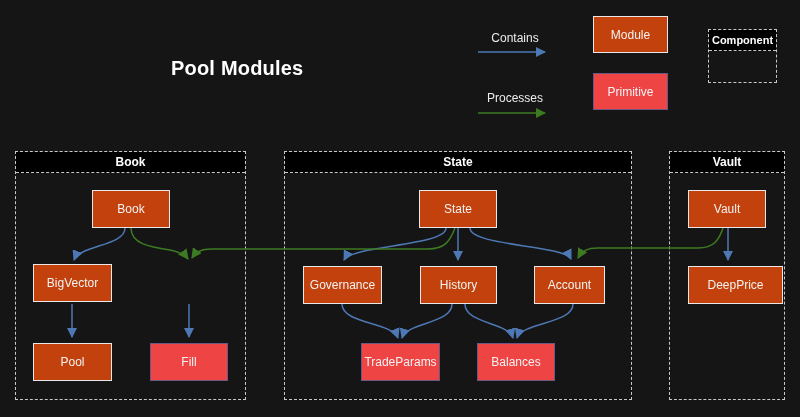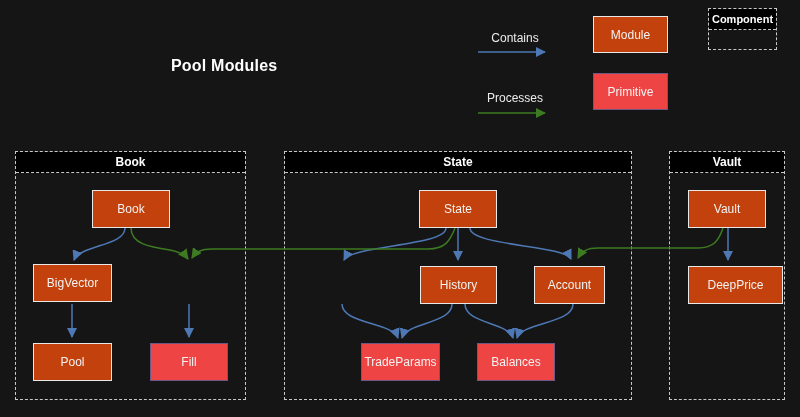--- a/index.html
+++ b/index.html
@@ -3,21 +3,21 @@
 <meta charset="utf-8">
 <style>
   html,body{margin:0;padding:0;background:#151515;}
   .stage{
     position:relative;width:800px;height:417px;background:#151515;
     font-family:"Liberation Sans",sans-serif;overflow:hidden;
   }
   .stage *{box-sizing:border-box;}
   .title{
     position:absolute;left:171px;top:57px;color:#ffffff;
-    font-size:16px;font-weight:bold;letter-spacing:.2px;white-space:nowrap;
+    font-size:20px;font-weight:bold;letter-spacing:.2px;white-space:nowrap;
   }
   .legend-label{
     position:absolute;color:#ececec;font-size:12px;text-align:center;white-space:nowrap;
   }
   .cluster{
     position:absolute;border:1.5px dashed #c9c9c9;background:transparent;
   }
   .cluster-header{
     position:absolute;top:0;left:0;right:0;height:21px;background:#000000;
     border-bottom:1.5px dashed #c9c9c9;color:#ffffff;font-weight:bold;font-size:12px;
@@ -41,21 +41,21 @@
   <div class="cluster" style="left:15px;top:151px;width:231px;height:249px">
     <div class="cluster-header">Book</div>
   </div>
   <div class="cluster" style="left:284px;top:151px;width:348px;height:249px">
     <div class="cluster-header">State</div>
   </div>
   <div class="cluster" style="left:669px;top:151px;width:116px;height:249px">
     <div class="cluster-header">Vault</div>
   </div>
 
-  <div class="cluster" style="left:708px;top:8px;width:69px;height:42px">
+  <div class="cluster" style="left:708px;top:29px;width:69px;height:54px">
     <div class="cluster-header" style="font-size:11px">Component</div>
   </div>
 
   <svg class="edges" width="800" height="417" viewBox="0 0 800 417">
     <defs>
       <marker id="arrow-blue" viewBox="0 0 10 10" refX="9" refY="5" markerWidth="7" markerHeight="7" orient="auto">
         <path d="M0,0 L10,5 L0,10 z" fill="#4d78b4"></path>
       </marker>
       <marker id="arrow-green" viewBox="0 0 10 10" refX="9" refY="5" markerWidth="7" markerHeight="7" orient="auto">
         <path d="M0,0 L10,5 L0,10 z" fill="#3d7b22"></path>
@@ -100,20 +100,23 @@
   <div class="node" style="left:33px;top:343px;width:79px">
     <span>Pool</span>
   </div>
   <div class="node primitive" style="left:150px;top:343px;width:78px">
     <span>Fill</span>
   </div>
 
   <div class="node" style="left:419px;top:190px;width:78px">
     <span>State</span>
   </div>
+  <div class="node" style="left:303px;top:266px;width:79px">
+    <span>Governance</span>
+  </div>
   <div class="node" style="left:420px;top:266px;width:77px">
     <span>History</span>
   </div>
   <div class="node" style="left:534px;top:266px;width:71px">
     <span>Account</span>
   </div>
   <div class="node primitive" style="left:361px;top:343px;width:79px">
     <span>TradeParams</span>
   </div>
   <div class="node primitive" style="left:477px;top:343px;width:78px">

